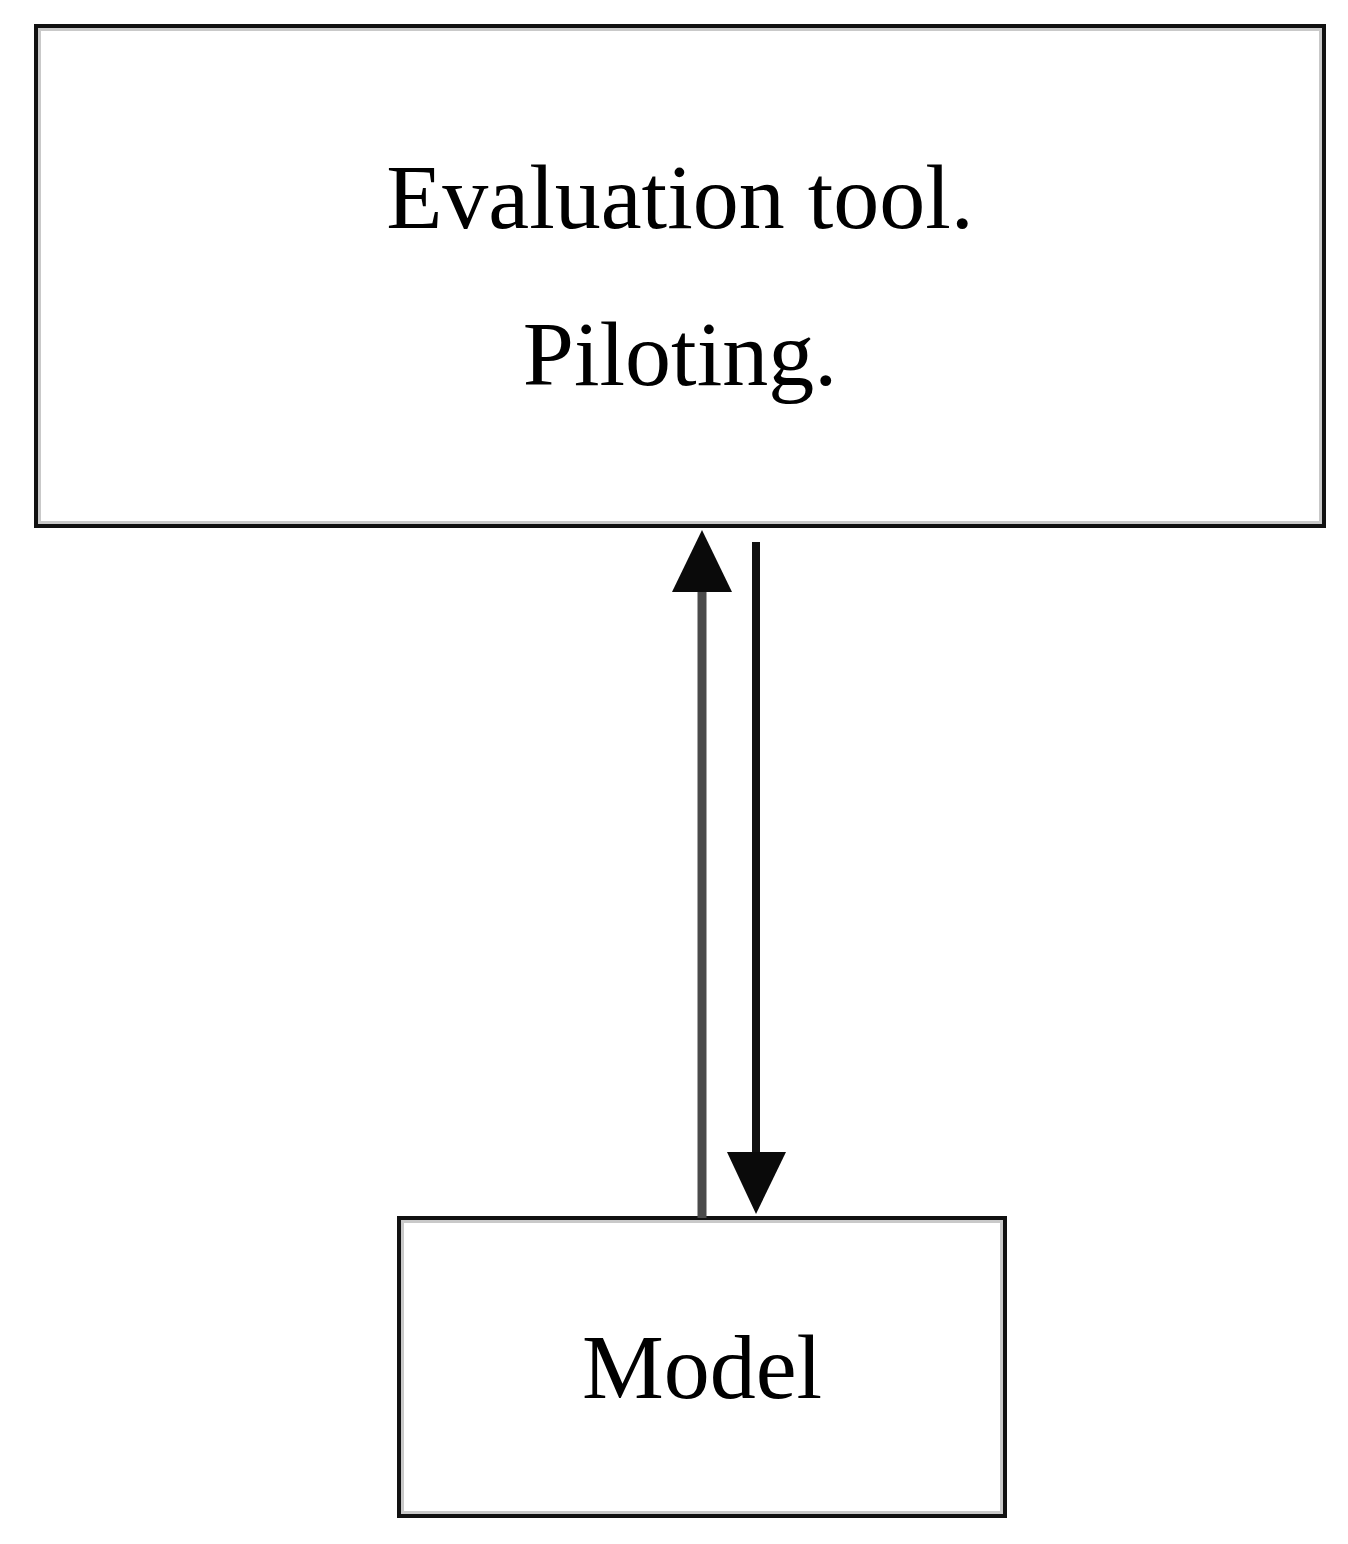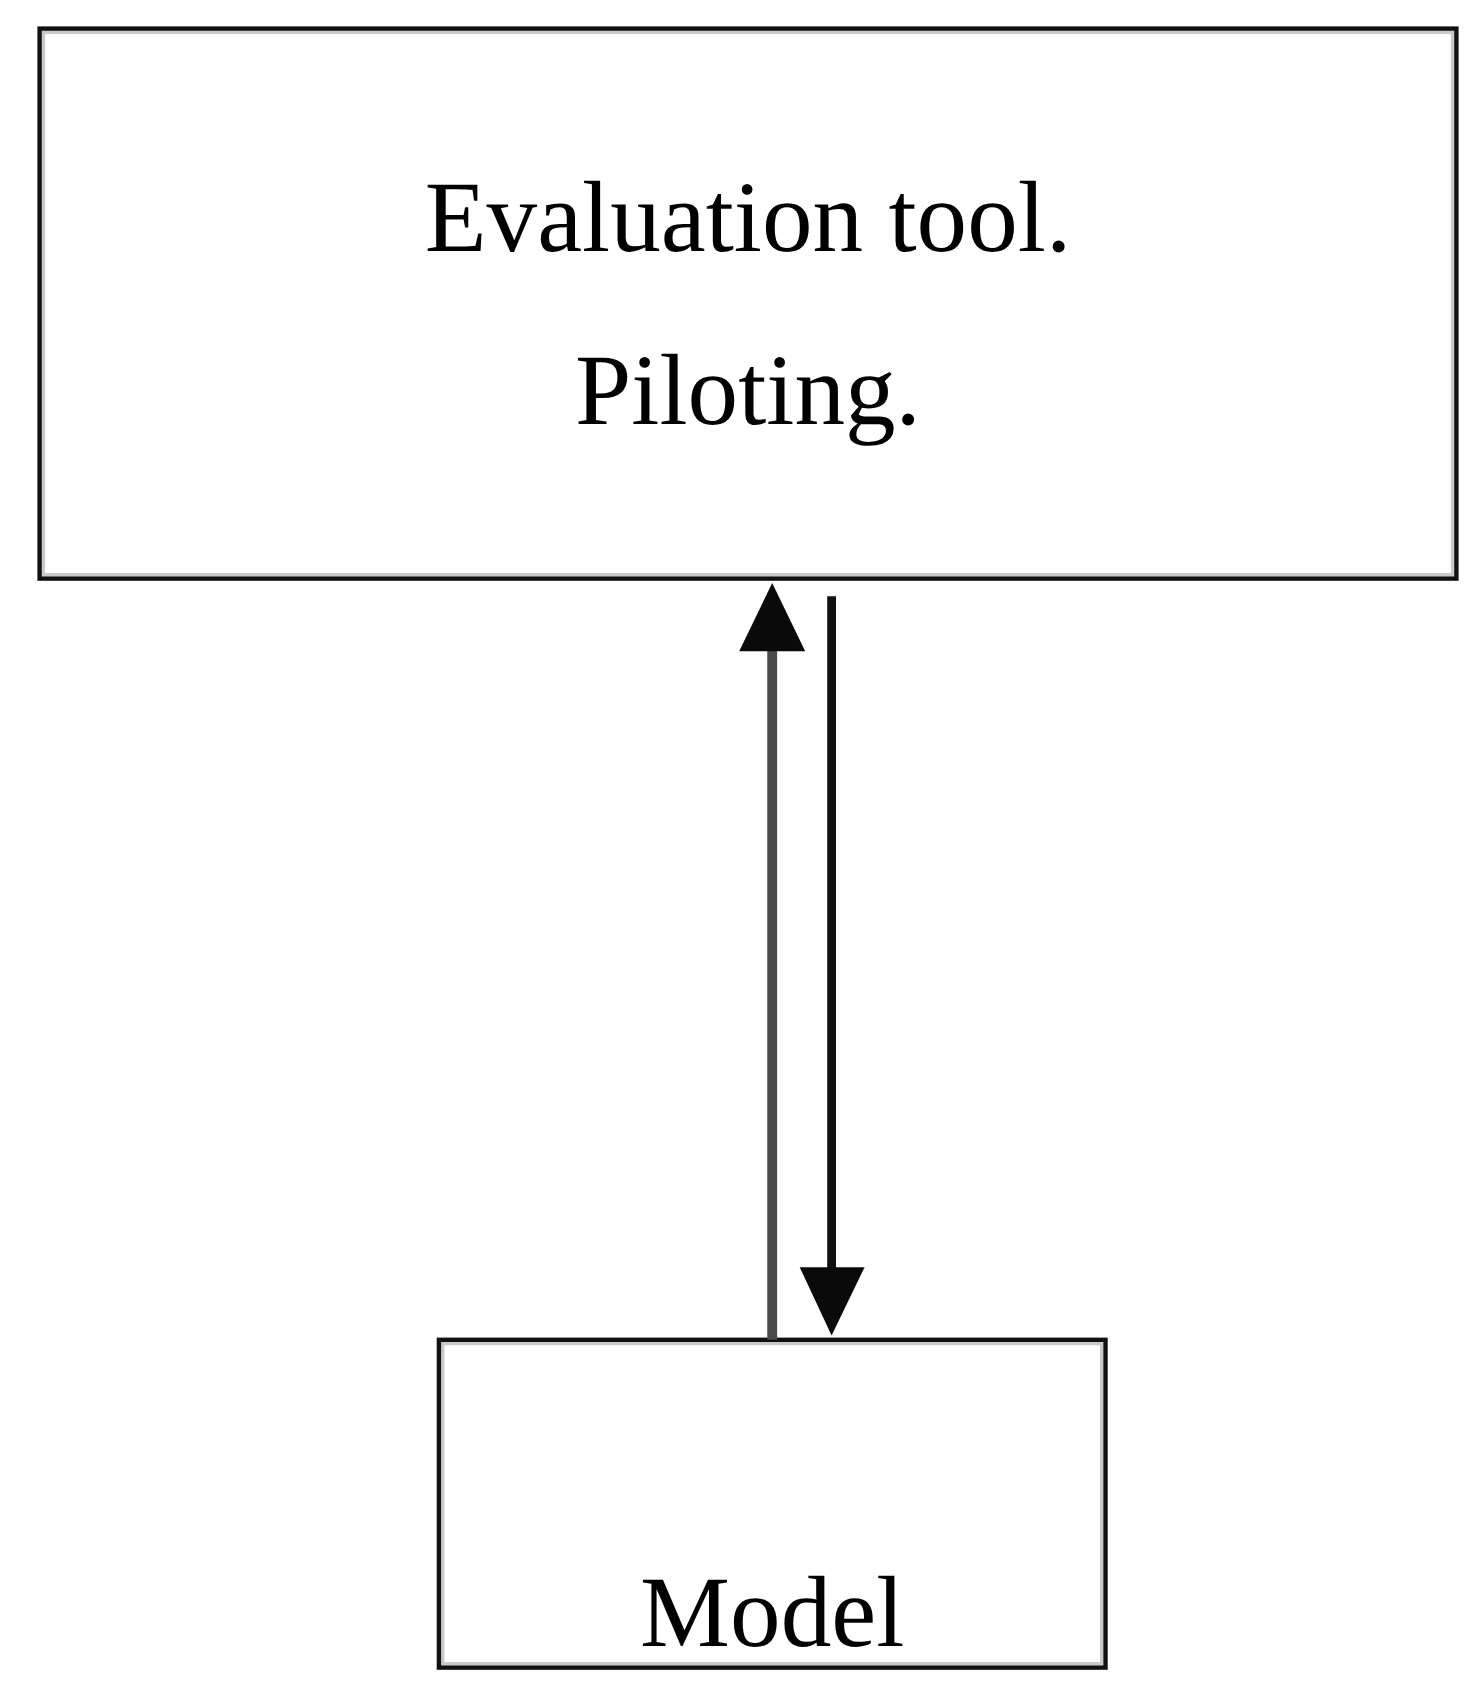--- a/index.html
+++ b/index.html
@@ -35,21 +35,20 @@
     top: 24px;
     width: 1292px;
     height: 504px;
   }
 
   #node-model {
     left: 397px;
     top: 1216px;
     width: 610px;
     height: 302px;
-    justify-content: flex-end;
   }
 
   .node-label {
     color: #000000;
     text-align: center;
     line-height: 1.05;
     white-space: nowrap;
   }
 
   #node-evaluation .node-label {

